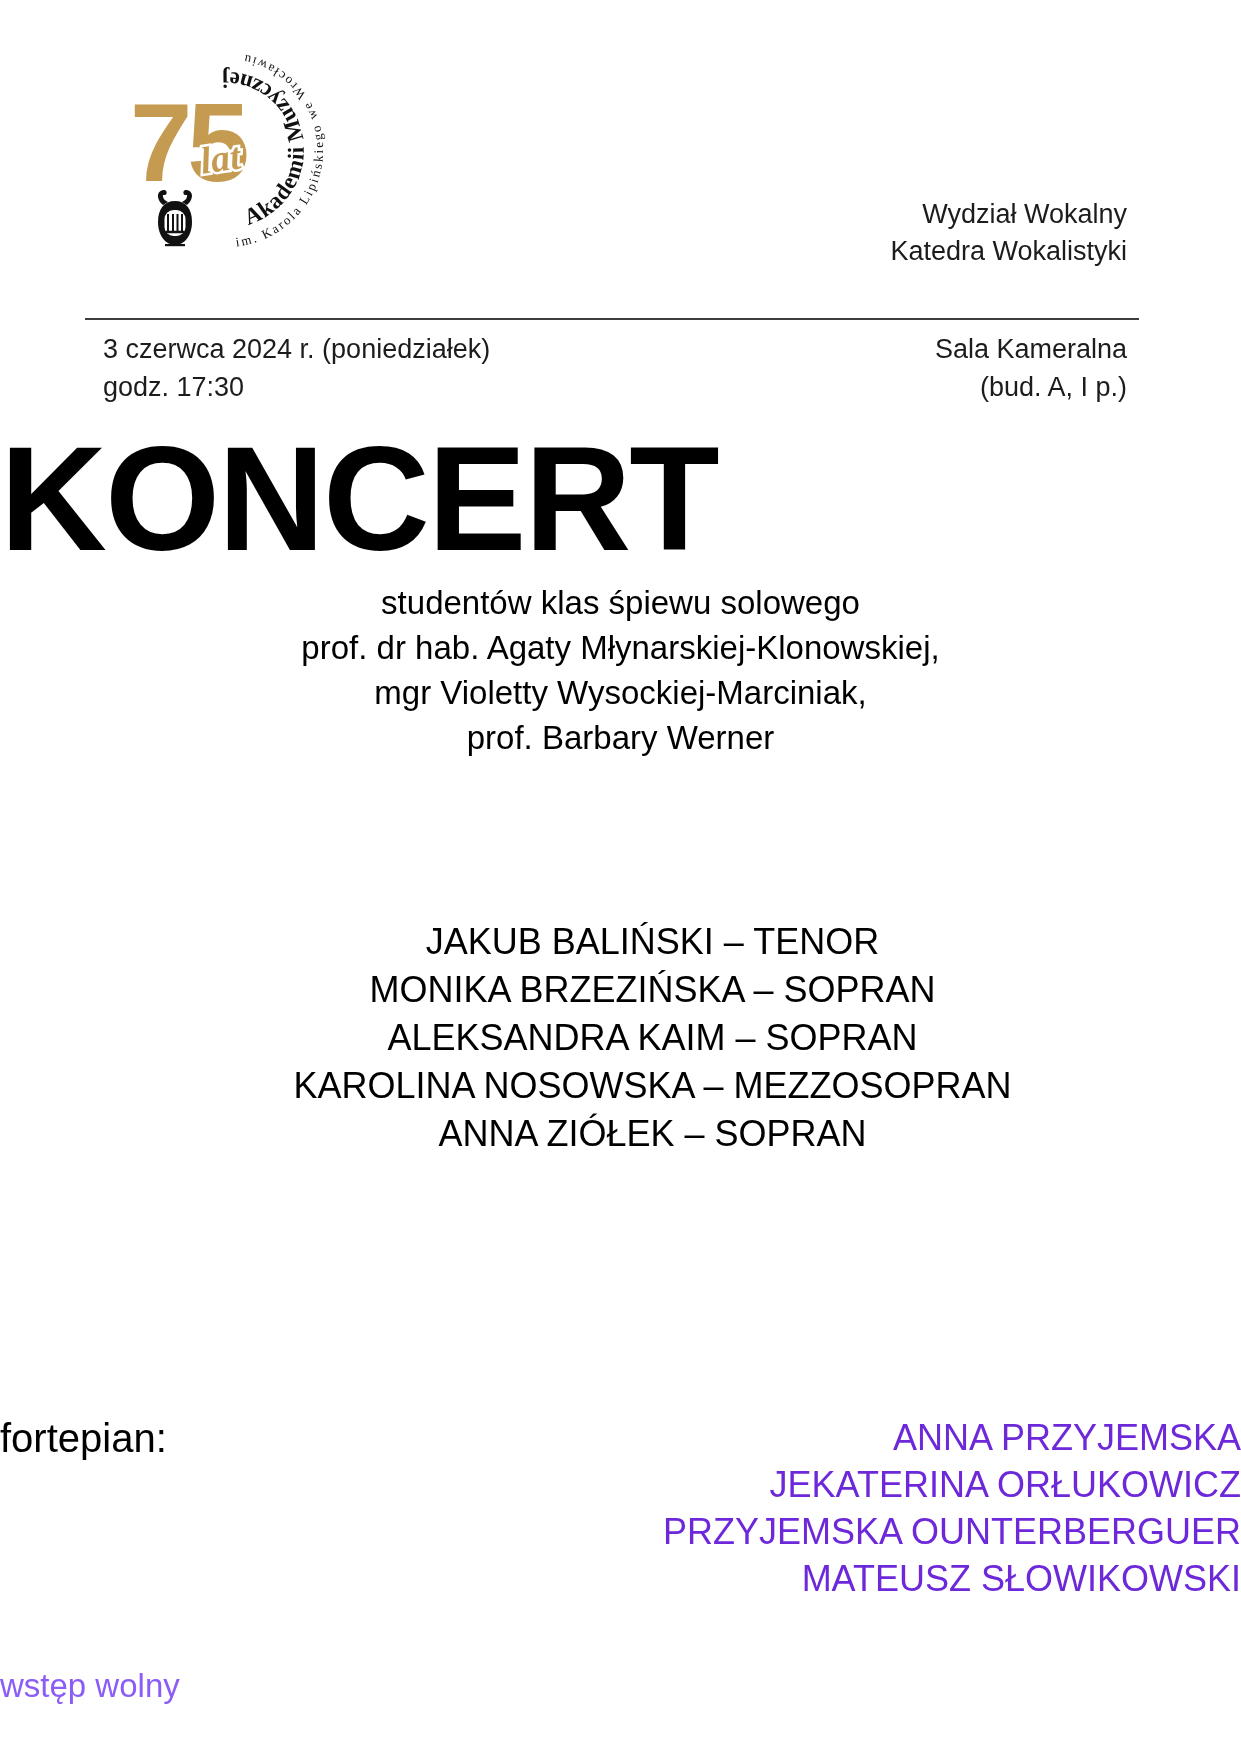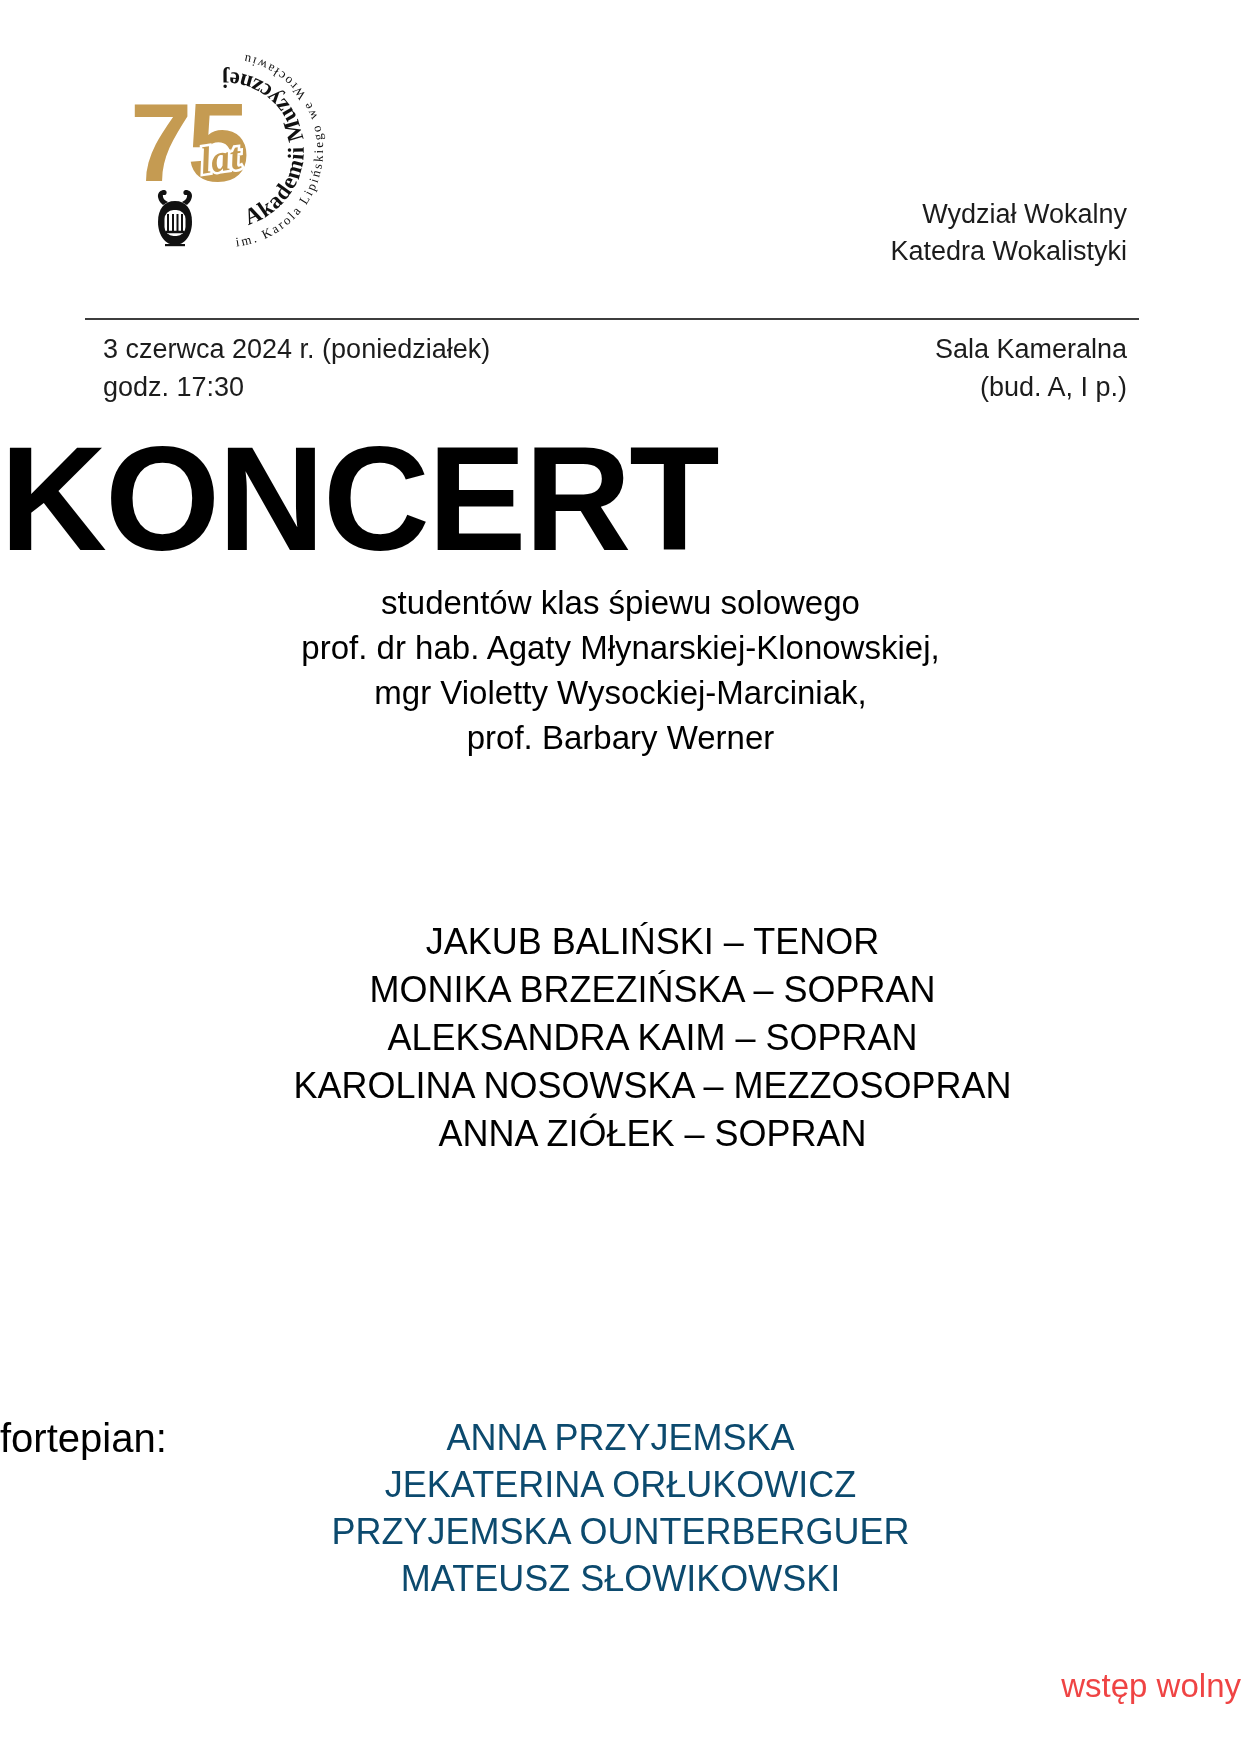--- a/index.html
+++ b/index.html
@@ -37,25 +37,25 @@
   .performers-block {
     position:absolute; top:918px; left:0; width:100%;
     text-align:center; font-size:36px; line-height:48px; color:#000;padding-left:32px;
   }
   .accompaniment-label {
     position:absolute; top:1368px; left:0; width:100%;
     text-align:left; font-size:40px; line-height:44px; color:#000;margin-top:48px;
   }
   .pianists-block {
     position:absolute; top:1414px; left:0; width:100%;
-    text-align:center; font-size:36px; line-height:47px; color:#0c4a6e;
+    text-align:right; font-size:36px; line-height:47px; color:#6d28d9;
   }
   .admission {
     position:absolute; top:1664px; left:0; width:100%;
-    text-align:right; font-size:33px; line-height:44px; color:#ef4444;
+    text-align:left; font-size:33px; line-height:44px; color:#8b5cf6;
   }
 </style>
 </head>
 <body>
 
 <svg class="logo" viewBox="0 0 240 212" xmlns="http://www.w3.org/2000/svg">
   <defs>
     <path id="innerArc" d="M 158.2,183.3 A 78,78 0 0 0 131.2,30.3" fill="none"></path>
     <path id="outerArc" d="M 146.5,204.6 A 97,97 0 1 0 112.9,14.3" fill="none"></path>
   </defs>

